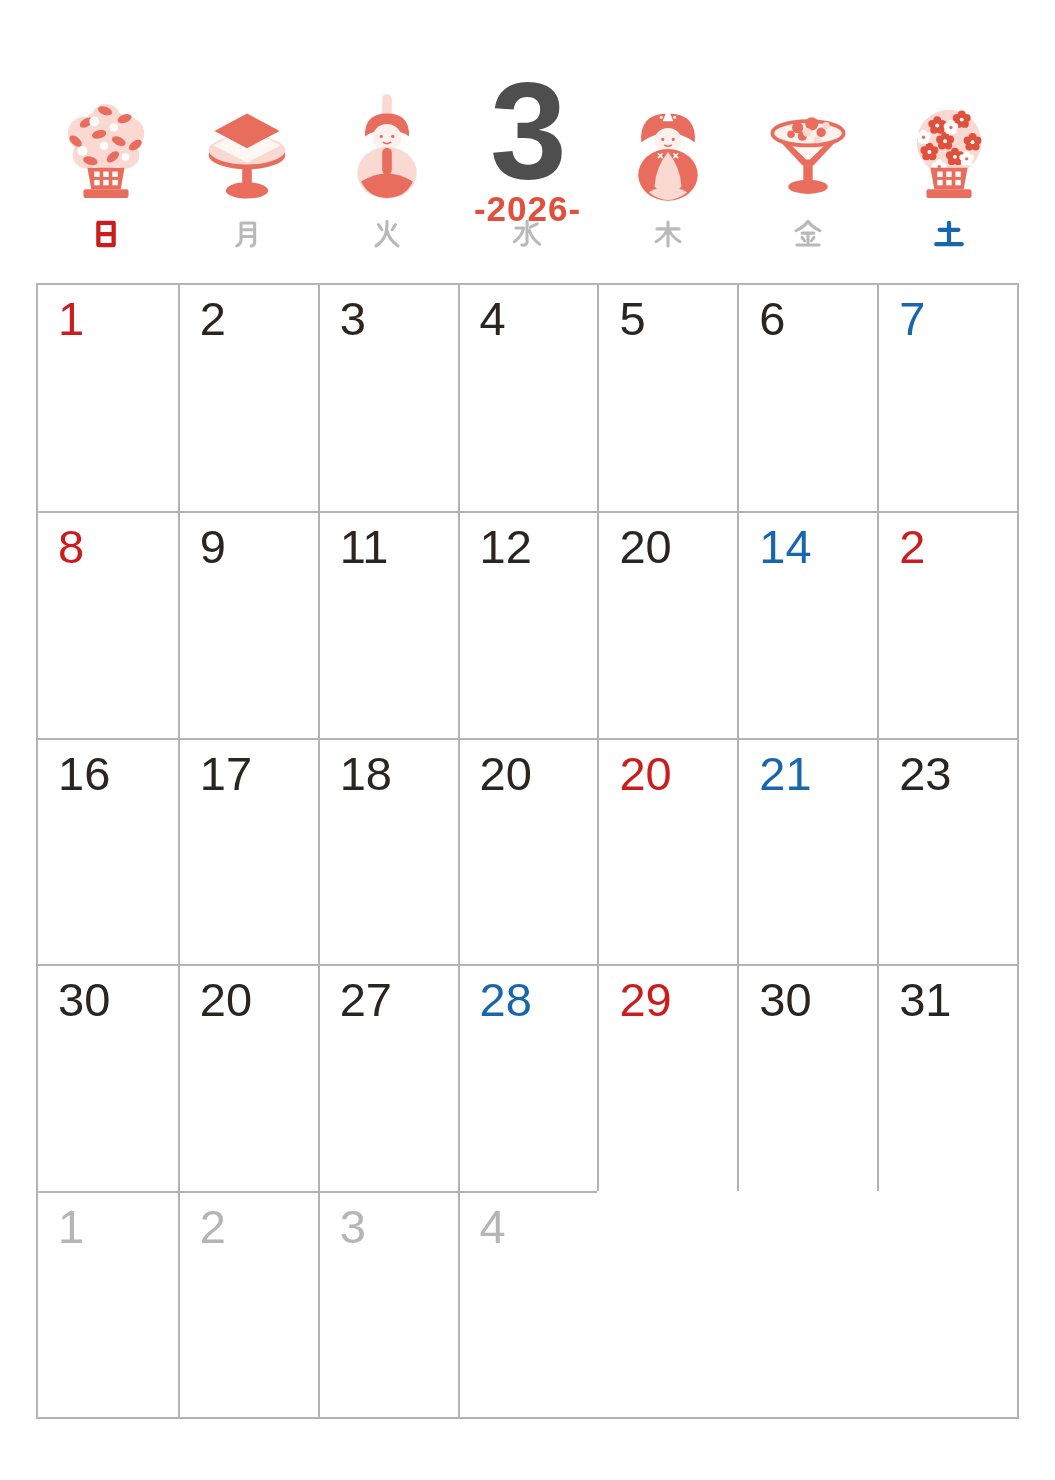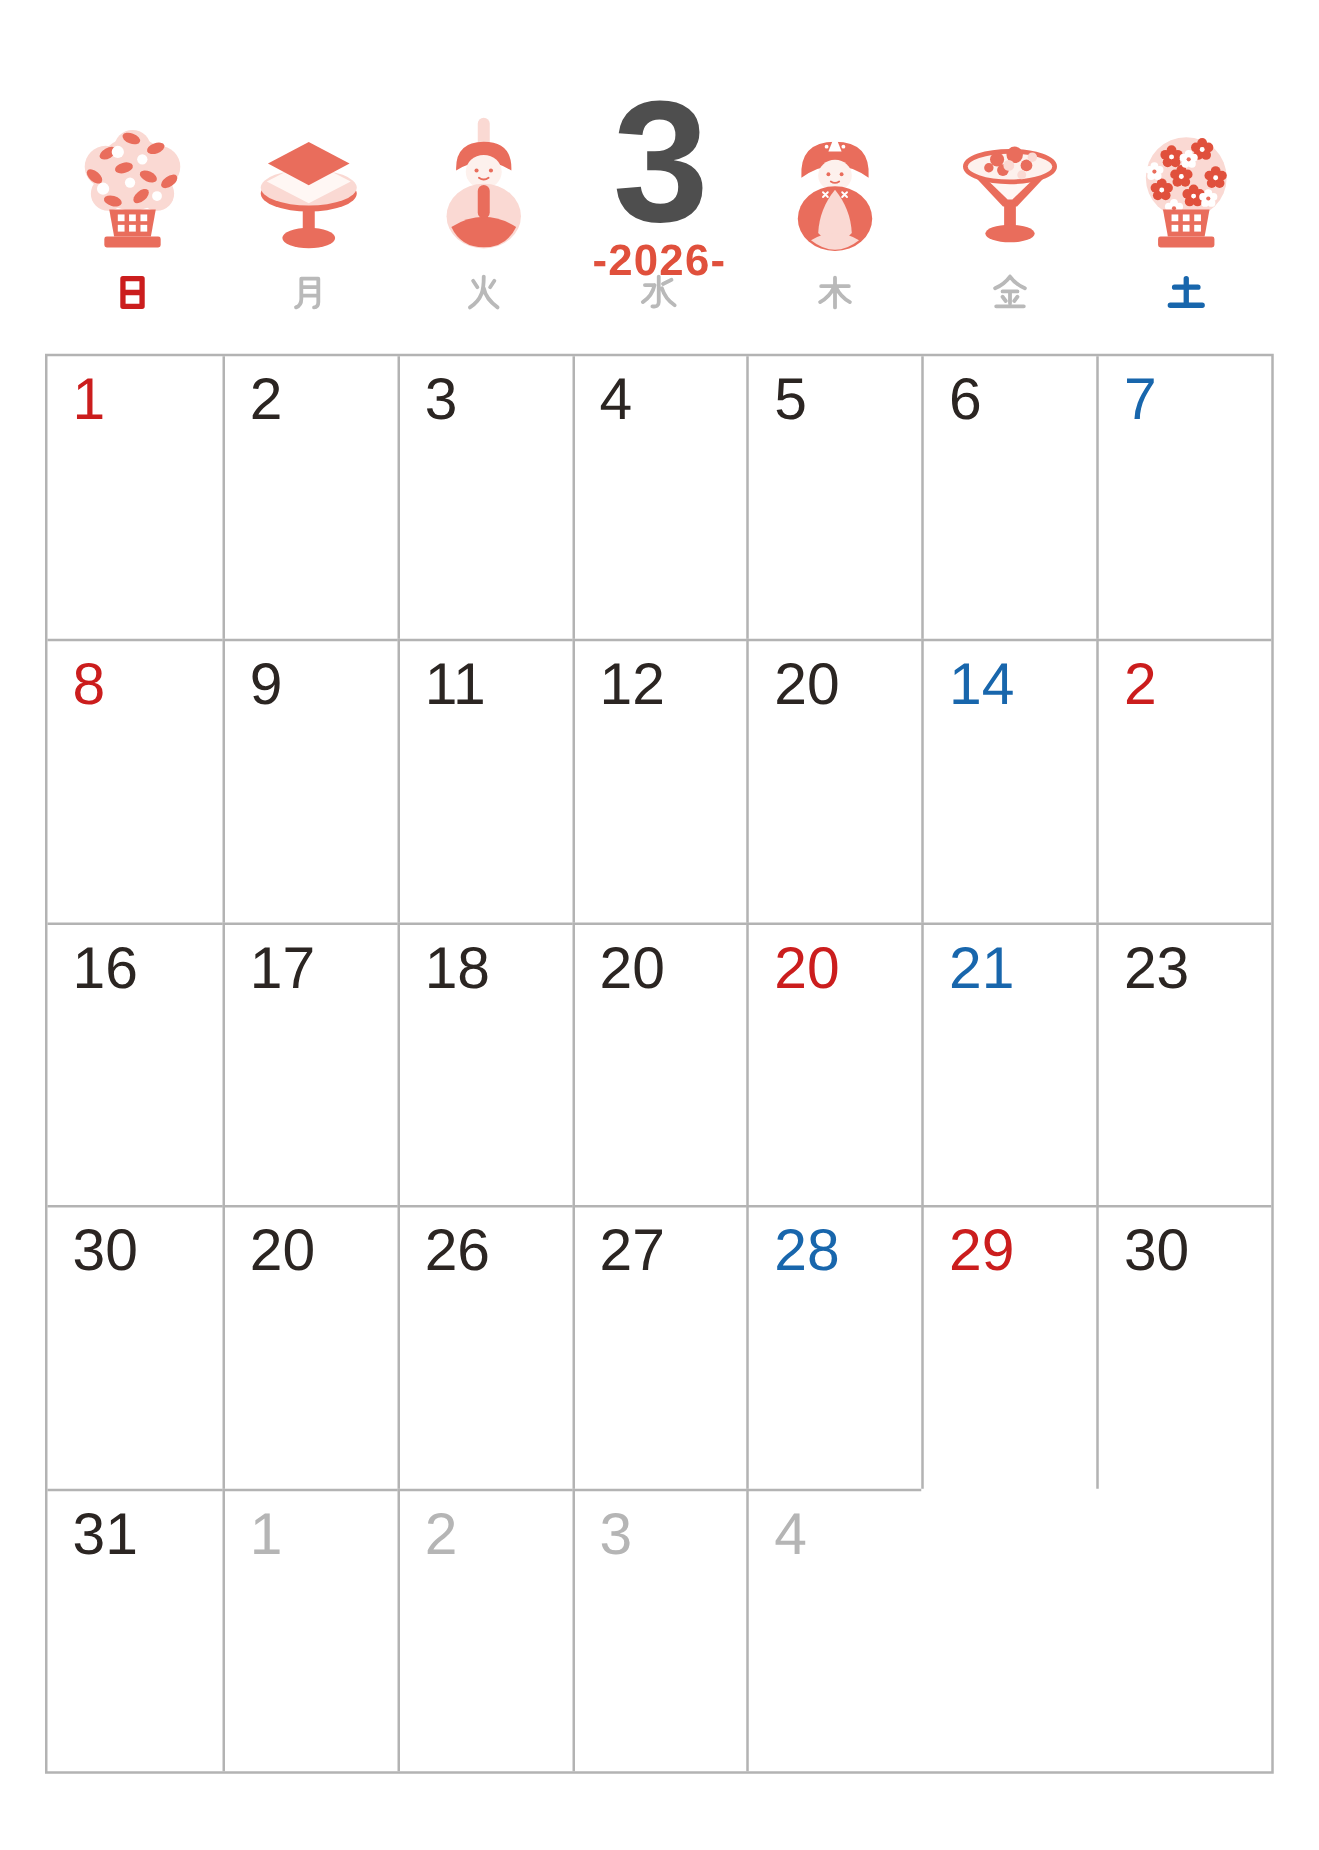--- a/index.html
+++ b/index.html
@@ -351,23 +351,20 @@
   <div class="cell">
       <span class="num" data-type="wd">23</span>
     </div>
   <div class="cell">
       <span class="num" data-type="wd">30</span>
     </div>
   <div class="cell">
       <span class="num" data-type="wd">20</span>
     </div>
   <div class="cell">
-      <span class="num" data-type="wd">26</span>
-    </div>
-  <div class="cell">
       <span class="num" data-type="wd">27</span>
     </div>
   <div class="cell">
       <span class="num" data-type="sat">28</span>
     </div>
 
   <div class="cell">
       <span class="num" data-type="sun">29</span>
     </div>
   <div class="cell">

